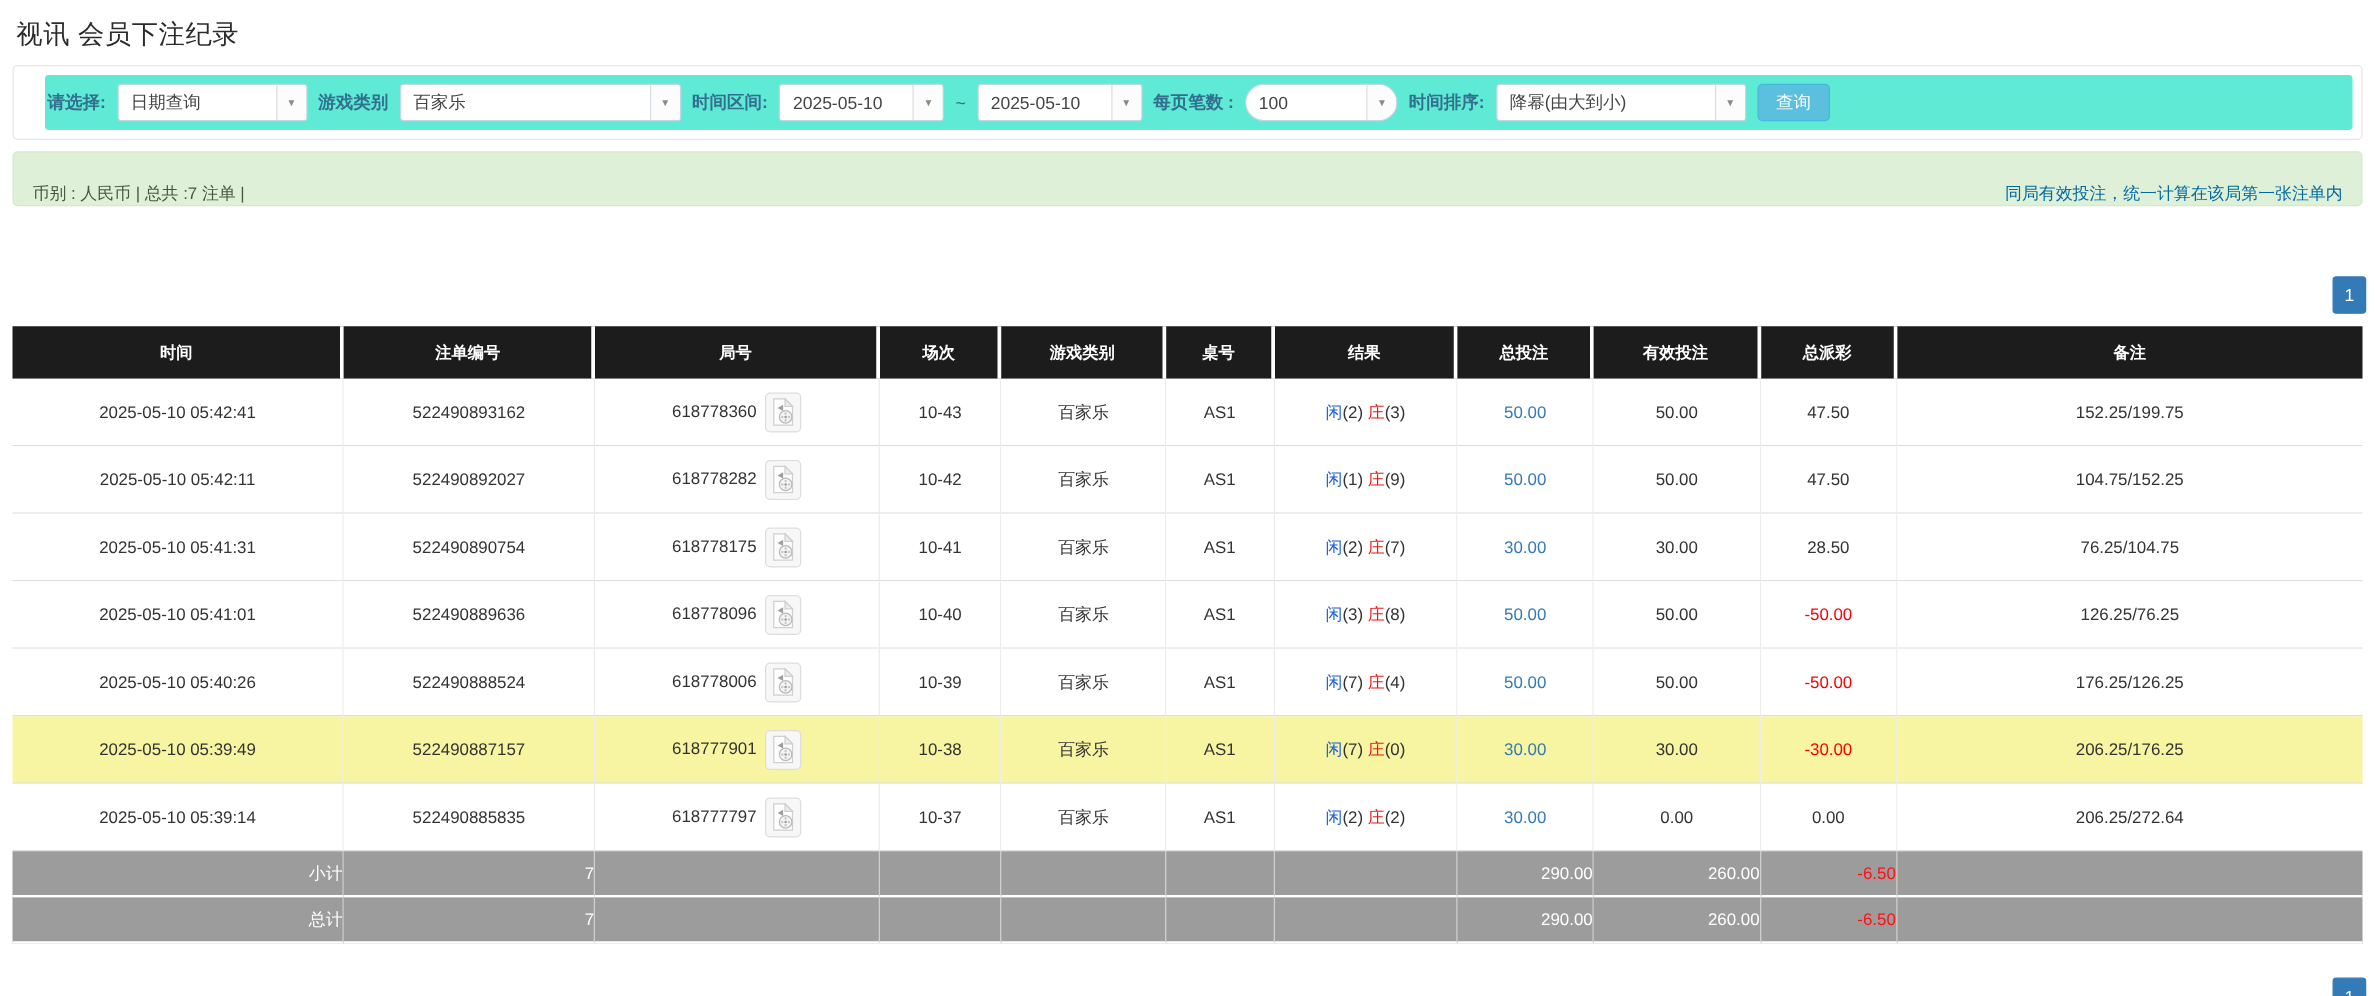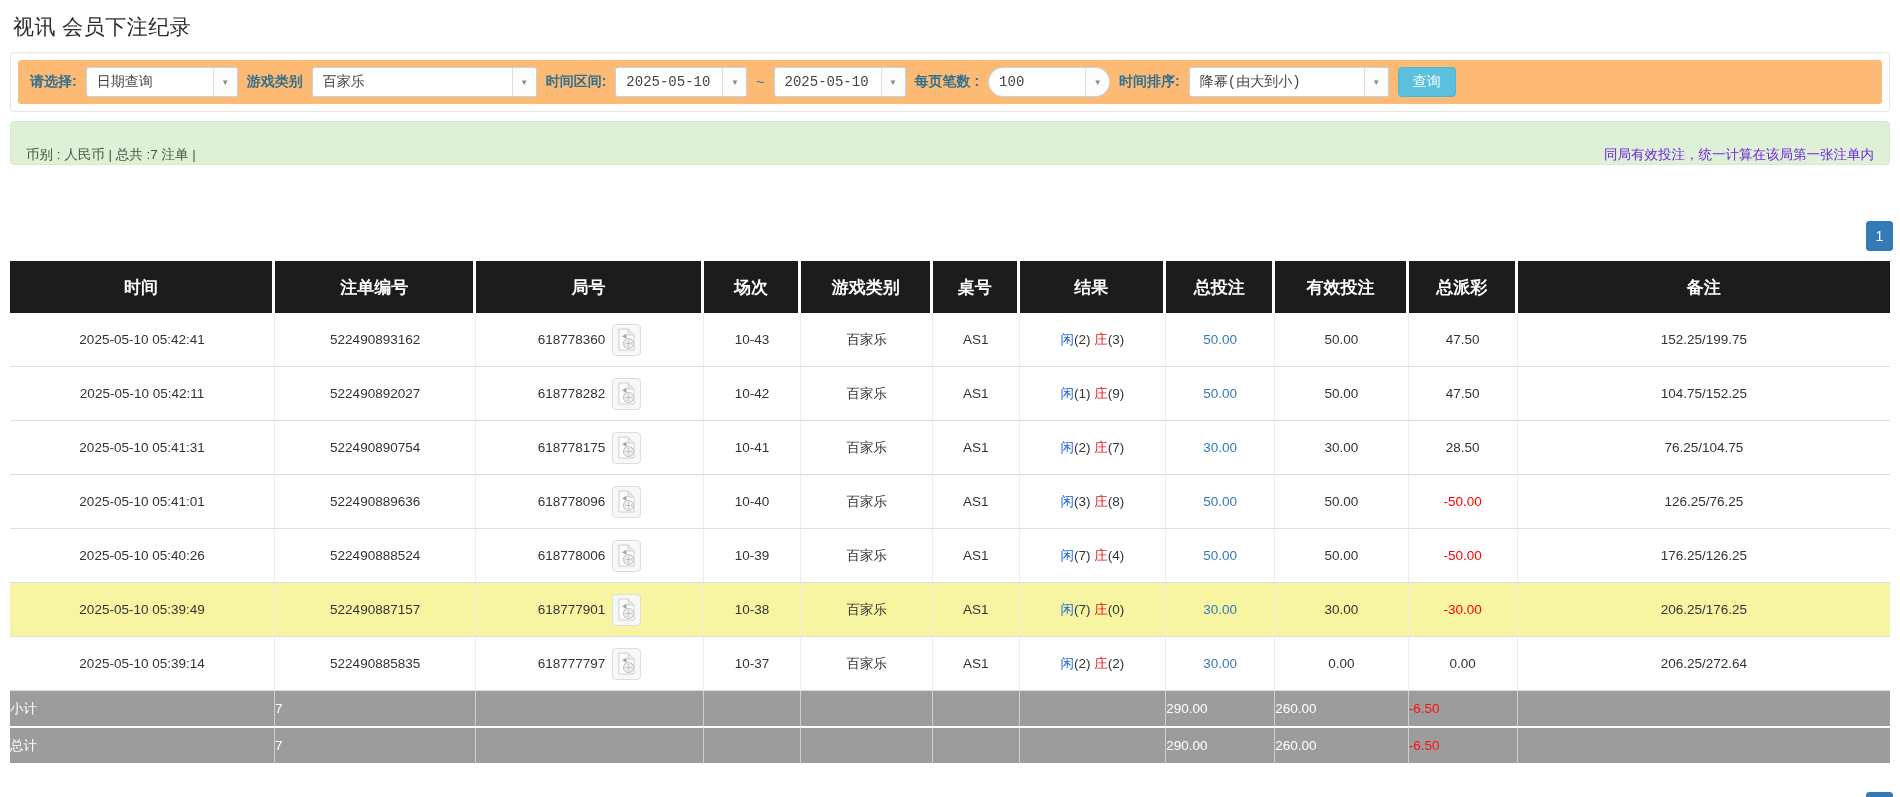--- a/index.html
+++ b/index.html
@@ -2,52 +2,52 @@
 <html><head>
 <meta charset="utf-8">
 <style>
   * { box-sizing: border-box; margin: 0; padding: 0; }
   html,body { width:1900px; height:797px; overflow:hidden; background:#fff;
     font-family:"Liberation Sans","DejaVu Sans",sans-serif; color:#333; }
 
   .page-title { font-size:21px; color:#2b2b2b; font-weight:400; padding:13px 0 0 13px; letter-spacing:.5px; }
 
   .filter-panel { margin:11px 10px 0 10px; border:1px solid #e6e6e6; border-radius:4px; background:#fff; padding:7px; }
-  .filter-bar { background:#fdba74; border-radius:3px; padding:7px 12px; display:flex; align-items:center; gap:9px; }
+  .filter-bar { background:#5eead4; border-radius:3px; padding:7px 2px; display:flex; align-items:center; gap:9px;margin-left:18px; }
   .flabel { color:#31708f; font-weight:bold; font-size:14px; white-space:nowrap; }
   .combo { display:flex; align-items:stretch; background:#fff; border:1px solid #c2d5e0; border-radius:3px; height:30px; overflow:hidden; cursor:pointer; }
-  .combo .cval { display:flex; align-items:center; padding:0 10px; font-size:14px; color:#444; flex:1; white-space:nowrap;font-family:Liberation Mono, monospace; }
+  .combo .cval { display:flex; align-items:center; padding:0 10px; font-size:14px; color:#444; flex:1; white-space:nowrap; }
   .combo .carrow { width:24px; display:flex; align-items:center; justify-content:center; border-left:1px solid #d8dfe4; background:#fcfcfc; color:#8a8a8a; font-size:8px; }
   .w-select { width:152px; } .w-game { width:225px; } .w-date { width:132px; } .w-size { width:122px;border-radius:15px; } .w-sort { width:200px; }
   .tilde { color:#31708f; font-size:14px; }
   .search-btn { background:#5bc0de; border:1px solid #46b8da; color:#fff; font-size:14px; border-radius:4px; height:30px; padding:0 14px; cursor:pointer; }
 
   .summary-bar { margin:9px 10px 0 10px; background:#dff0d8; border:1px solid #d6e9c6; border-radius:4px; height:44px;
     display:flex; align-items:flex-end; justify-content:space-between; padding:0 15px; font-size:13.5px; }
   .summary-bar .info { color:#43583f; }
-  .summary-bar .note { color:#6d28d9;margin-left:28px; }
+  .summary-bar .note { color:#0369a1;margin-left:28px; }
 
   .pager { display:flex; justify-content:flex-end; margin:0 7px 0 0; }
   .pager-top { margin-top:56px; }
   .pager-bottom { margin-top:27px; }
   .page-btn { min-width:27px; height:30px; background:#337ab7; border:1px solid #337ab7; color:#fff; font-size:14px;
     display:flex; align-items:center; justify-content:center; border-radius:3px; cursor:pointer; }
 
   table.bets { width:1880px; margin:10px 10px 0 10px; border-collapse:separate; border-spacing:0; table-layout:fixed; }
-  thead th { background:#1c1c1c; color:#fff; font-size:17px; font-weight:bold; height:52px; border-right:3px solid #fff; text-align:center; }
+  thead th { background:#1c1c1c; color:#fff; font-size:13px; font-weight:bold; height:42px; border-right:3px solid #fff; text-align:center; }
   thead th:last-child { border-right:none;text-align:center; }
   tbody td { height:54px; text-align:center; font-size:13.5px; color:#333; background:#fff;
     border-bottom:1px solid #dedede; border-right:1px solid #ececec; }
   tbody td:last-child { border-right:none; }
   tbody tr.hl td { background:#f7f5a1;margin-top:32px; }
   .blink { color:#337ab7; text-decoration:none; cursor:pointer; }
   .rp { color:#1a5fd8; } .rb { color:#e81717; }
   .neg { color:#ff0000; }
   .vbtn { background:#f7f7f7; border:1px solid #ddd; border-radius:4px; padding:3px 4px 1px 4px; margin-left:7px; vertical-align:middle; cursor:pointer; }
-  tfoot td { height:37px; background:#9c9c9c; color:#fff; font-size:13.5px; text-align:left;
+  tfoot td { height:37px; background:#9c9c9c; color:#fff; font-size:13.5px; text-align:right;
     border-right:1px solid #cfcfcf; border-bottom:2px solid #fff; }
   tfoot td:last-child { border-right:none; }
   tfoot td.neg { color:#ff1111; }
 </style>
 </head>
 <body>
 
 <div class="page-title">视讯 会员下注纪录</div>
 
 <div class="filter-panel">

